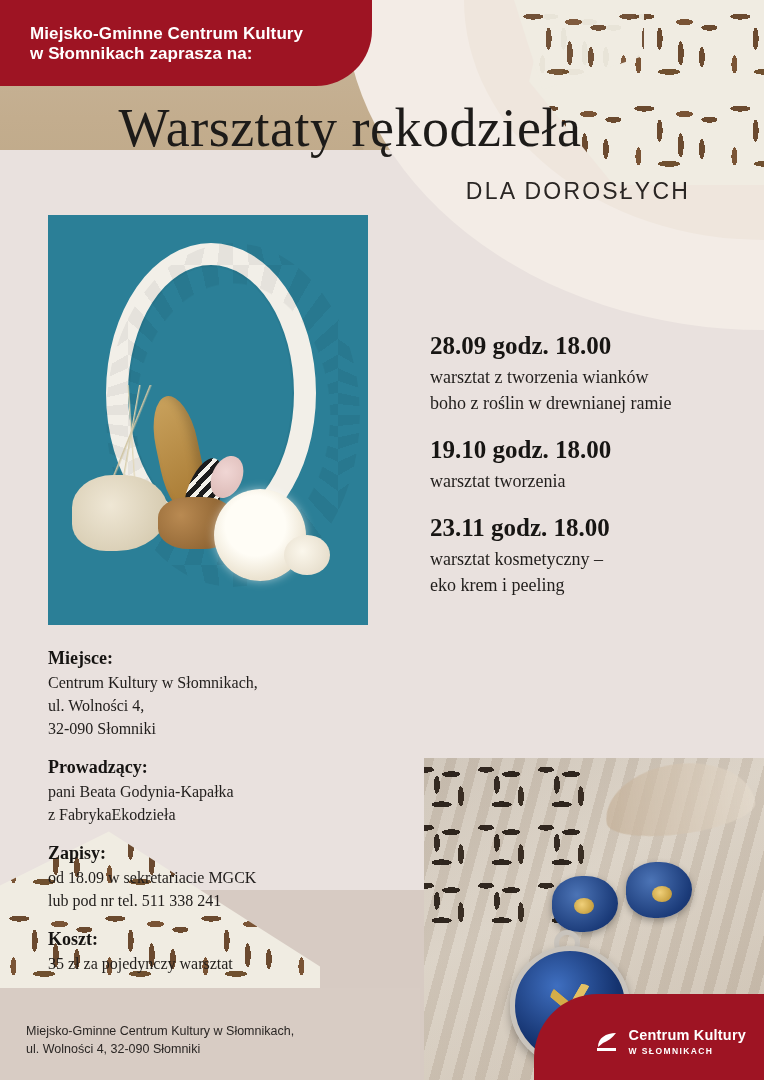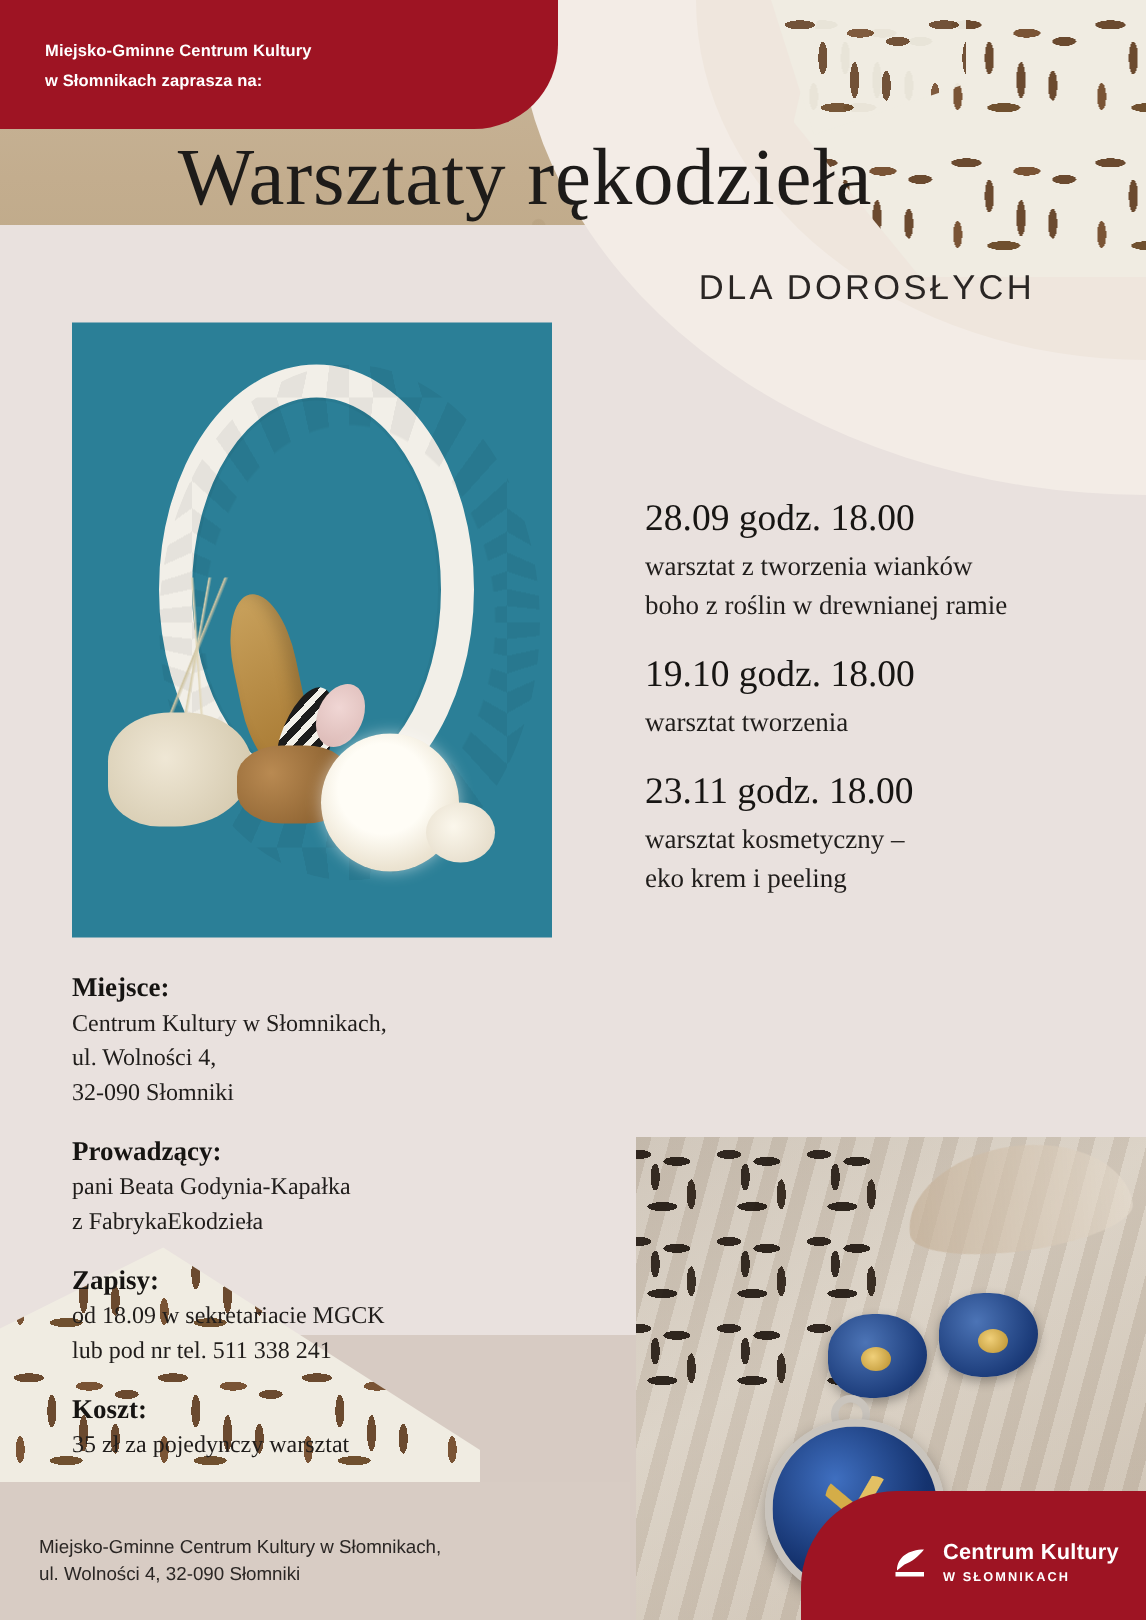--- a/index.html
+++ b/index.html
@@ -115,30 +115,30 @@
     border-bottom-right-radius: 56px;
     z-index: 6;
   }
   .ribbon-text {
     position: absolute;
     left: 30px; top: 24px;
     width: 320px;
     color: #ffffff;
     font-family: "Liberation Sans", sans-serif;
     font-weight: bold;
-    font-size: 11px;
+    font-size: 17px;
     line-height: 20px;
     z-index: 7;
     letter-spacing: .1px;
   }
 
   
   .title {
     position: absolute;
-    left: 0; top: 87px;
+    left: 0; top: 97px;
     width: 700px;
     text-align: center;
     font-family: "Liberation Serif", serif;
     font-size: 54px;
     color: #1d1b19;
     letter-spacing: .5px;
     z-index: 5;
     white-space: nowrap;
   }
   .subtitle {
@@ -256,21 +256,21 @@
   
   .dates {
     position: absolute;
     left: 430px; top: 330px;
     width: 310px;
     z-index: 5;
   }
   .date-item { margin-bottom: 18px; }
   .date-head {
     font-family: "Liberation Serif", serif;
-    font-weight: normal;
+    font-weight: bold;
     font-size: 25px;
     color: #171513;
     line-height: 32px;
   }
   .date-desc {
     font-family: "Liberation Serif", serif;
     font-size: 18px;
     color: #201d1b;
     line-height: 26px;
     margin-top: 2px;

